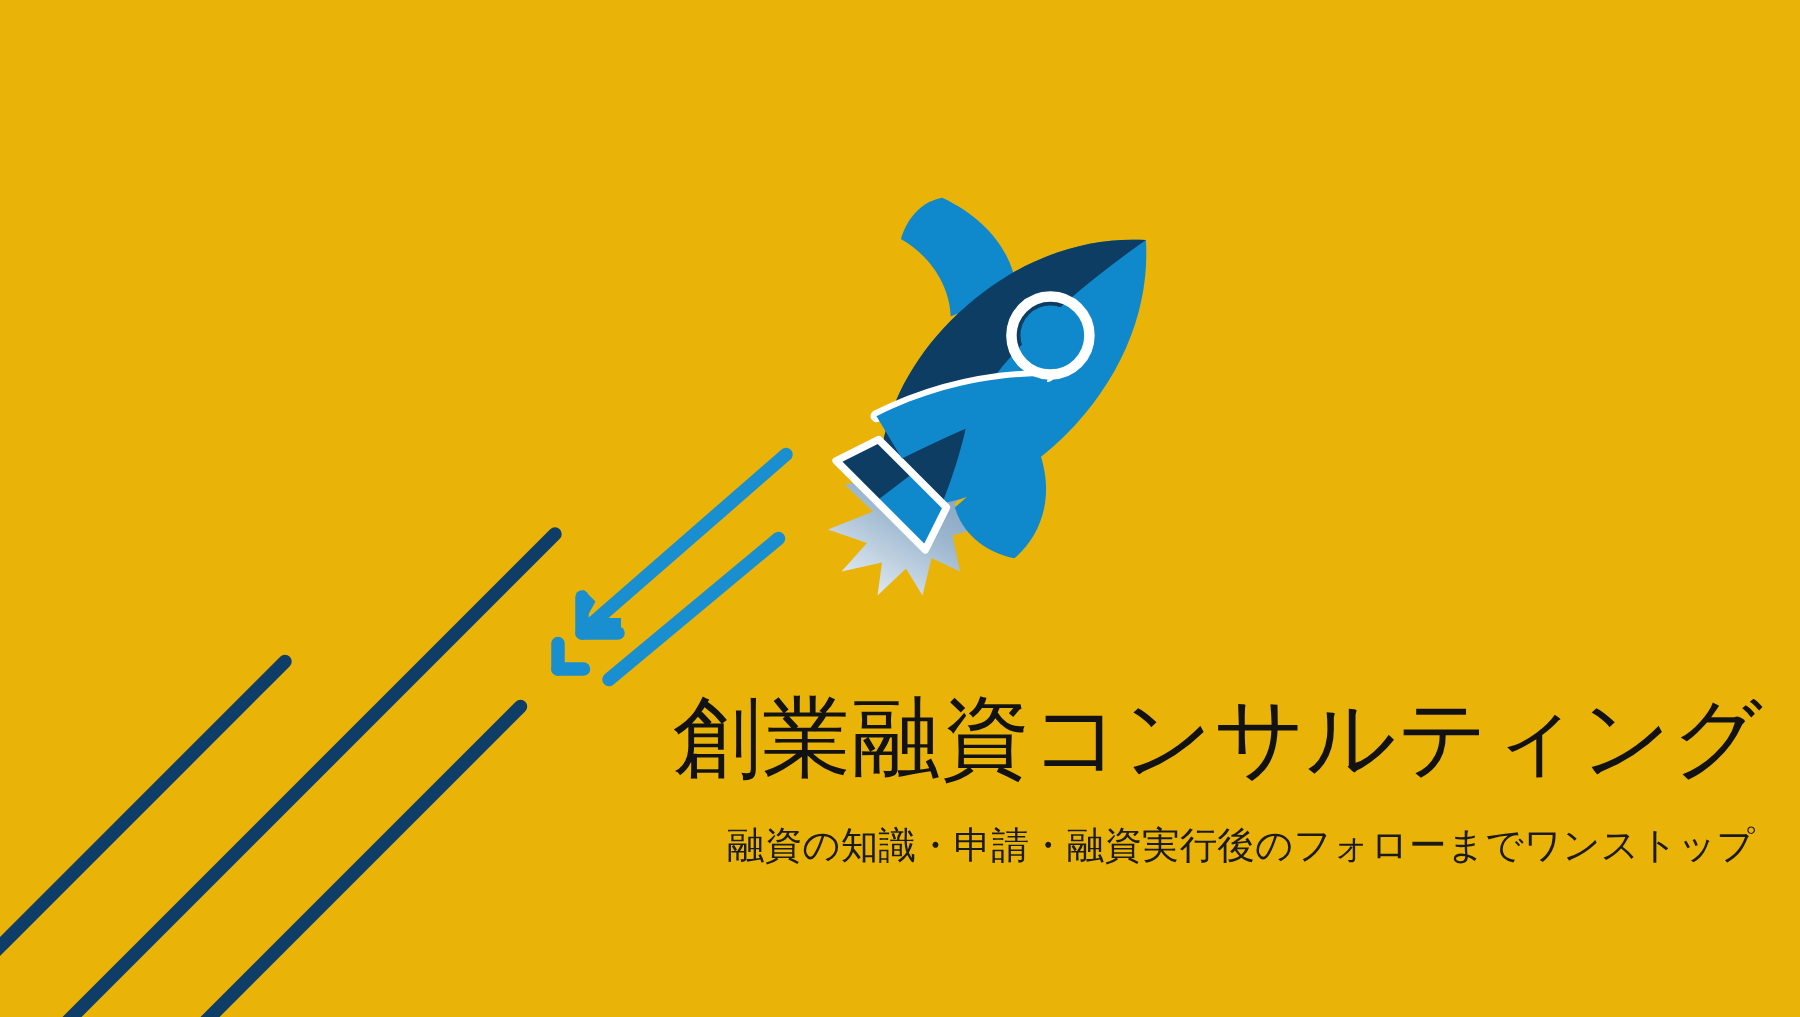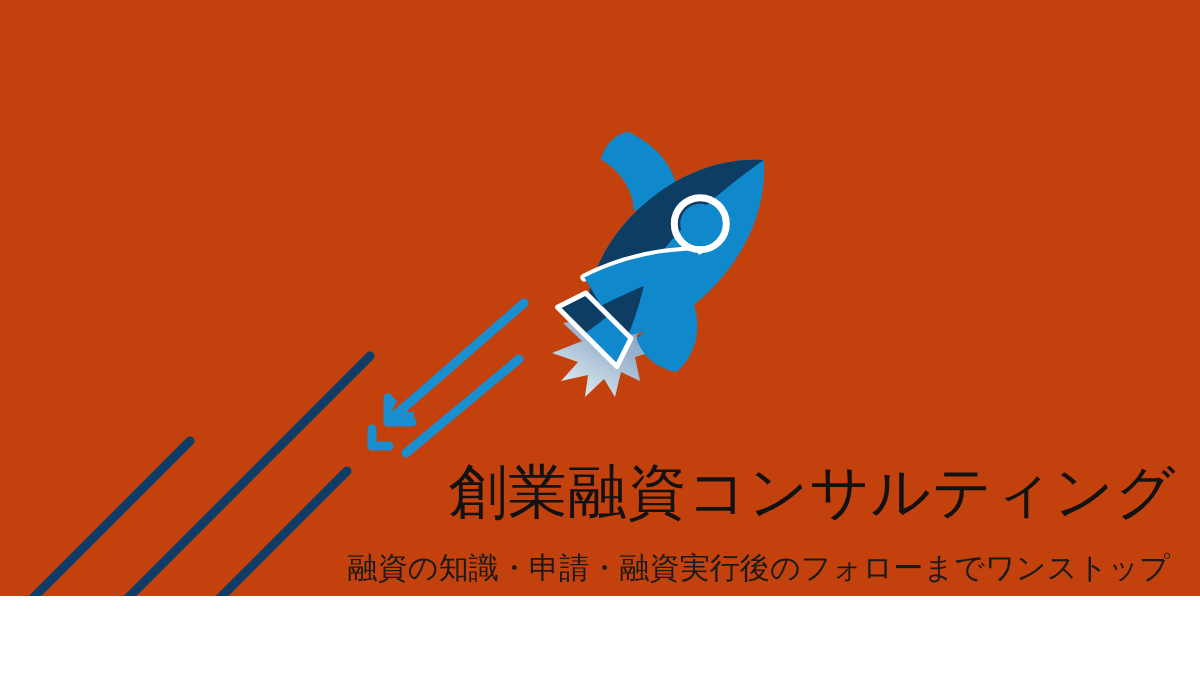--- a/index.html
+++ b/index.html
@@ -7,22 +7,22 @@
     margin: 0;
     padding: 0;
     background: #ffffff;
   }
   body {
     font-family: "Liberation Sans", "DejaVu Sans", sans-serif;
   }
   #slide {
     position: relative;
     width: 1200px;
-    height: 596px;
-    background: #c2410c;
+    height: 678px;
+    background: #eab308;
     overflow: hidden;
   }
   #art-layer {
     position: absolute;
     inset: 0;
     width: 1200px;
     height: 678px;
     display: block;
   }
   #text-layer {
@@ -50,21 +50,21 @@
   }
   .subhead {
     position: absolute;
     left: 0;
     right: 30px;
     top: 551px;
     text-align: right;
     margin: 0;
     font-family: "Liberation Sans", "DejaVu Sans", sans-serif;
     font-weight: 400;
-    font-size: 30px;
+    font-size: 25px;
     line-height: 1.1;
     letter-spacing: 0.004em;
     color: #1a1a1a;
     white-space: nowrap;
   }
 </style>
 </head>
 <body>
 
 <div id="slide">

